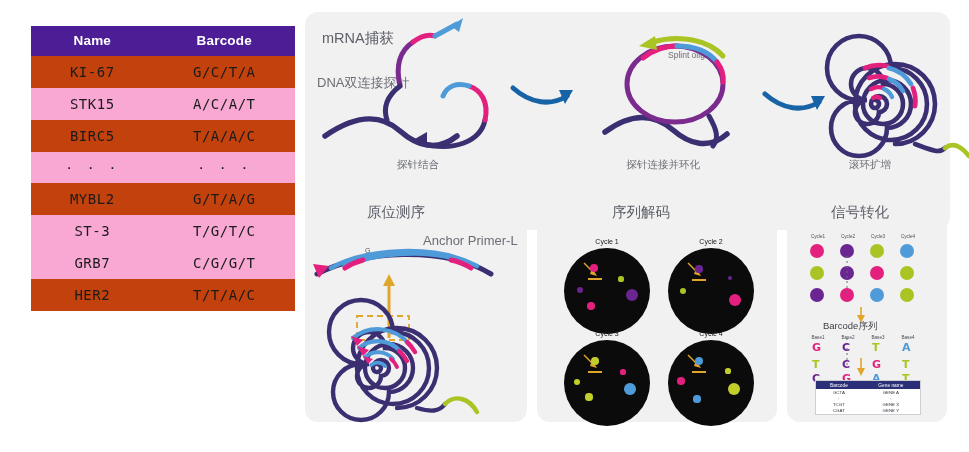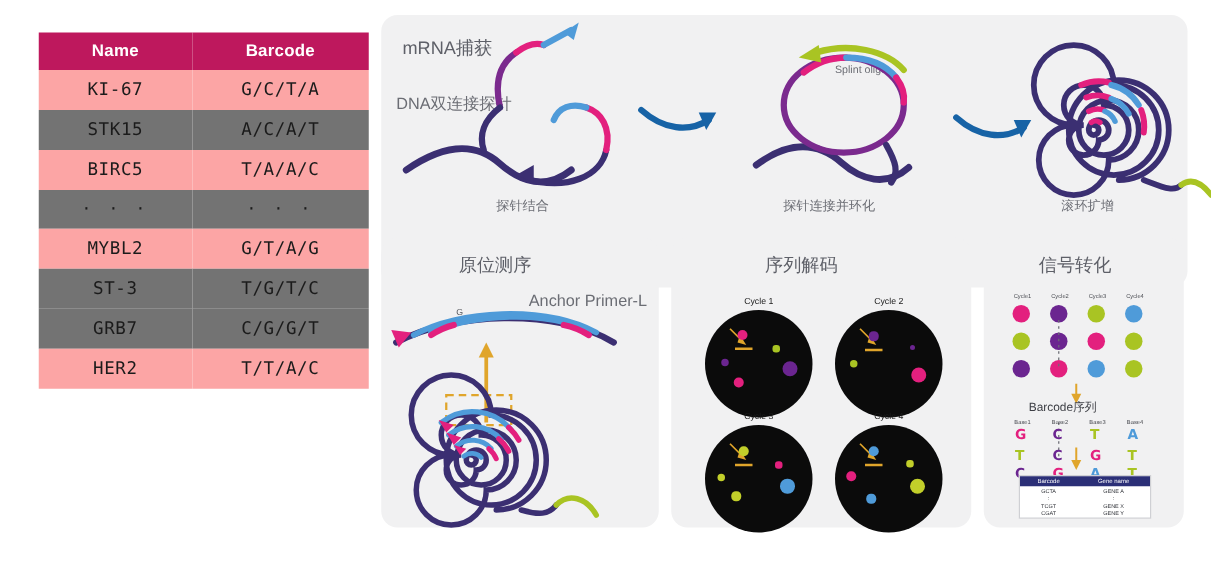--- a/index.html
+++ b/index.html
@@ -1,24 +1,24 @@
 <!DOCTYPE html>
 <html><head>
 <meta charset="utf-8">
 <style>
   html,body{margin:0;padding:0;background:#ffffff;}
   body{font-family:"Liberation Sans","DejaVu Sans",sans-serif;}
   #canvas{position:relative;width:969px;height:452px;background:#ffffff;border-radius:14px;overflow:hidden;}
 
   
   #gene-table{position:absolute;left:31px;top:26px;width:264px;border-collapse:collapse;}
-  #gene-table th{background:#be185d;color:#ffffff;font-size:13.5px;font-weight:bold;padding:7px 0 8px;letter-spacing:.2px;}
+  #gene-table th{background:#4c1d95;color:#ffffff;font-size:13.5px;font-weight:bold;padding:7px 0 8px;letter-spacing:.2px;}
   #gene-table td{font-size:14px;color:#1b1b1b;text-align:center;padding:8px 0;font-family:"DejaVu Sans Mono","Liberation Mono",monospace;letter-spacing:.5px;}
-  #gene-table tr.alt td{background:#fca5a5;}
-  #gene-table tr.plain td{background:#737373;}
+  #gene-table tr.alt td{background:#c2410c;}
+  #gene-table tr.plain td{background:#f9a8d4;}
   #gene-table td.dots{letter-spacing:3px;font-size:13px;}
 
   
   .panel{position:absolute;background:#f1f1f2;border-radius:13px;}
   .ptitle{position:absolute;color:#5e6068;font-size:14.5px;white-space:nowrap;}
   .cap{position:absolute;color:#6b6d74;font-size:10.5px;white-space:nowrap;text-align:center;}
   .lbl{position:absolute;color:#6b6d74;font-size:8px;white-space:nowrap;}
 
   
   .cyc-wrap{position:absolute;}

